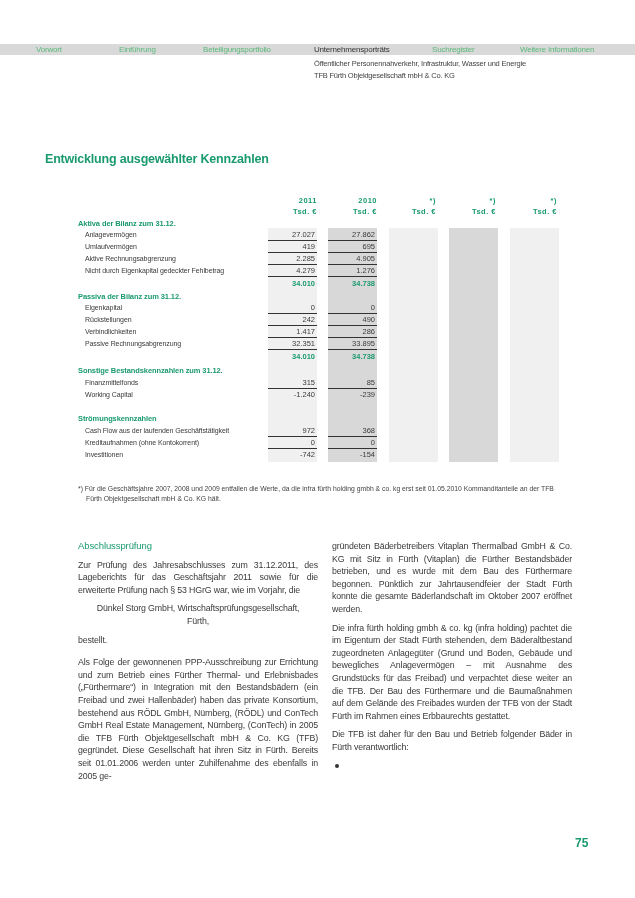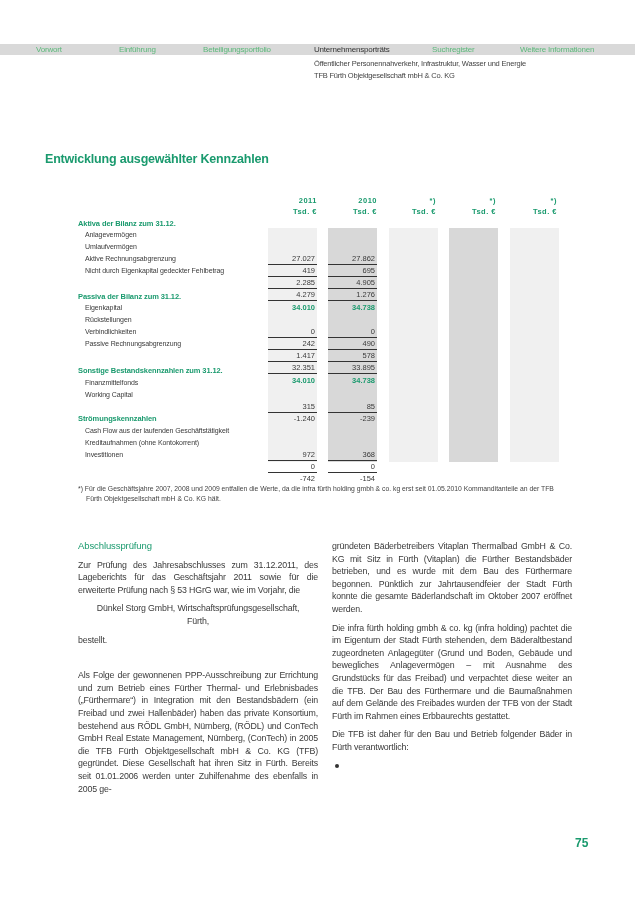--- a/index.html
+++ b/index.html
@@ -14,21 +14,21 @@
   .section-title { position: absolute; left: 45px; top: 152px; font-size: 12.5px; font-weight: bold; color: #1a9a6e; white-space: nowrap; letter-spacing: -0.2px; }
 
   .col-bg { position: absolute; top: 228px; height: 234px; width: 49px; }
   .col-bg.light { background: #f0f0f0; }
   .col-bg.dark { background: #d8d8d8; }
 
   .col-head { position: absolute; width: 49px; text-align: right; font-size: 7.5px; font-weight: bold; color: #1a9a6e; letter-spacing: 0.5px; }
 
   .grp-title { position: absolute; left: 78px; font-size: 7.5px; font-weight: bold; color: #1a9a6e; white-space: nowrap; letter-spacing: -0.1px; }
   .row-label { position: absolute; left: 85px; font-size: 7px; color: #3a3a3a; white-space: nowrap; letter-spacing: -0.1px; }
-  .cell { position: absolute; width: 49px; text-align: right; font-size: 7.5px; color: #3a3a3a; padding-right: 2px; line-height: 10px; height: 11px; margin-top: 24px; }
+  .cell { position: absolute; width: 49px; text-align: right; font-size: 7.5px; color: #3a3a3a; padding-right: 2px; line-height: 10px; height: 11px; }
   .cell.ul { border-bottom: 1.5px solid #333; }
   .cell.total { font-weight: bold; color: #1a9a6e; }
 
   .footnote { position: absolute; left: 78px; top: 484px; width: 490px; font-size: 6.8px; color: #444; line-height: 10px; padding-left: 8px; text-indent: -8px; }
 
   .body-col { position: absolute; width: 240px; font-size: 8.8px; line-height: 12.6px; color: #3a3a3a; text-align: justify; letter-spacing: -0.15px; }
   .h2 { font-size: 9.5px; font-weight: normal; color: #1a9a6e; margin-bottom: 6px; letter-spacing: -0.1px; }
   .p { margin-bottom: 6px; }
   .center { text-align: center; }
   .bullet { position: relative; padding-left: 16px; }
@@ -87,21 +87,21 @@
 
 <div class="grp-title" style="top:292px">Passiva der Bilanz zum 31.12.</div>
 <div class="row-label" style="top:304px">Eigenkapital</div>
 <div class="cell ul" style="left:268px;top:303px">0</div>
 <div class="cell ul" style="left:328px;top:303px">0</div>
 <div class="row-label" style="top:316px">Rückstellungen</div>
 <div class="cell ul" style="left:268px;top:315px">242</div>
 <div class="cell ul" style="left:328px;top:315px">490</div>
 <div class="row-label" style="top:328px">Verbindlichkeiten</div>
 <div class="cell ul" style="left:268px;top:327px">1.417</div>
-<div class="cell ul" style="left:328px;top:327px">578</div>
+<div class="cell ul" style="left:328px;top:327px">286</div>
 <div class="row-label" style="top:340px">Passive Rechnungsabgrenzung</div>
 <div class="cell ul" style="left:268px;top:339px">32.351</div>
 <div class="cell ul" style="left:328px;top:339px">33.895</div>
 <div class="cell total" style="left:268px;top:352px">34.010</div>
 <div class="cell total" style="left:328px;top:352px">34.738</div>
 
 <div class="grp-title" style="top:366px">Sonstige Bestandskennzahlen zum 31.12.</div>
 <div class="row-label" style="top:379px">Finanzmittelfonds</div>
 <div class="cell ul" style="left:268px;top:378px">315</div>
 <div class="cell ul" style="left:328px;top:378px">85</div>
@@ -119,21 +119,21 @@
 <div class="row-label" style="top:451px">Investitionen</div>
 <div class="cell" style="left:268px;top:450px">-742</div>
 <div class="cell" style="left:328px;top:450px">-154</div>
 
 <div class="footnote">*) Für die Geschäftsjahre 2007, 2008 und 2009 entfallen die Werte, da die infra fürth holding gmbh &amp; co. kg erst seit 01.05.2010 Kommanditanteile an der TFB Fürth Objektgesellschaft mbH &amp; Co. KG hält.</div>
 
 <div class="body-col" style="left:78px;top:540px">
   <div class="h2">Abschlussprüfung</div>
   <div class="p">Zur Prüfung des Jahresabschlusses zum 31.12.2011, des Lageberichts für das Geschäftsjahr 2011 sowie für die erweiterte Prüfung nach § 53 HGrG war, wie im Vorjahr, die</div>
   <div class="p center" style="padding:0 12px">Dünkel Storg GmbH, Wirtschaftsprüfungsgesellschaft, Fürth,</div>
-  <div class="p" style="margin-bottom:23px">bestellt.</div>
+  <div class="p" style="margin-bottom:10px">bestellt.</div>
   <div class="p">Als Folge der gewonnenen PPP-Ausschreibung zur Errichtung und zum Betrieb eines Fürther Thermal- und Erlebnisbades („Fürthermare“) in Integration mit den Bestandsbädern (ein Freibad und zwei Hallenbäder) haben das private Konsortium, bestehend aus RÖDL GmbH, Nürnberg, (RÖDL) und ConTech GmbH Real Estate Management, Nürnberg, (ConTech) in 2005 die TFB Fürth Objektgesellschaft mbH &amp; Co. KG (TFB) gegründet. Diese Gesellschaft hat ihren Sitz in Fürth. Bereits seit 01.01.2006 werden unter Zuhilfenahme des ebenfalls in 2005 ge-</div>
 </div>
 
 <div class="body-col" style="left:332px;top:540px">
   <div class="p">gründeten Bäderbetreibers Vitaplan Thermalbad GmbH &amp; Co. KG mit Sitz in Fürth (Vitaplan) die Fürther Bestandsbäder betrieben, und es wurde mit dem Bau des Fürthermare begonnen. Pünktlich zur Jahrtausendfeier der Stadt Fürth konnte die gesamte Bäderlandschaft im Oktober 2007 eröffnet werden.</div>
   <div class="p">Die infra fürth holding gmbh &amp; co. kg (infra holding) pachtet die im Eigentum der Stadt Fürth stehenden, dem Bäderaltbestand zugeordneten Anlagegüter (Grund und Boden, Gebäude und bewegliches Anlagevermögen – mit Ausnahme des Grundstücks für das Freibad) und verpachtet diese weiter an die TFB. Der Bau des Fürthermare und die Baumaßnahmen auf dem Gelände des Freibades wurden der TFB von der Stadt Fürth im Rahmen eines Erbbaurechts gestattet.</div>
   <div class="p">Die TFB ist daher für den Bau und Betrieb folgender Bäder in Fürth verantwortlich:</div>
   <div class="p bullet">
     <span class="bullet-dot"></span>
   </div>

